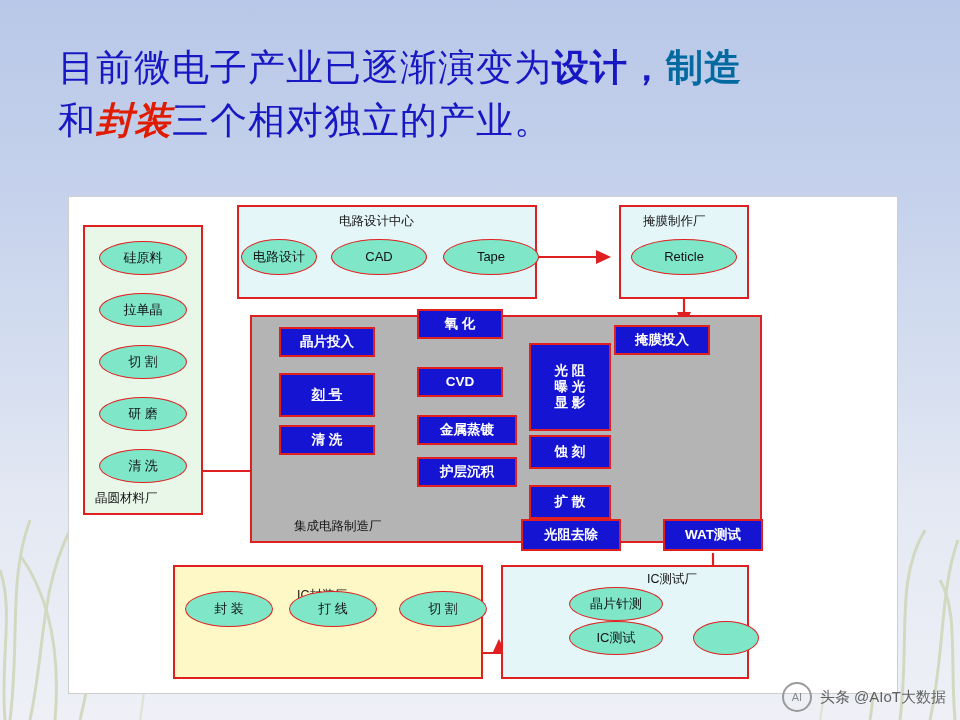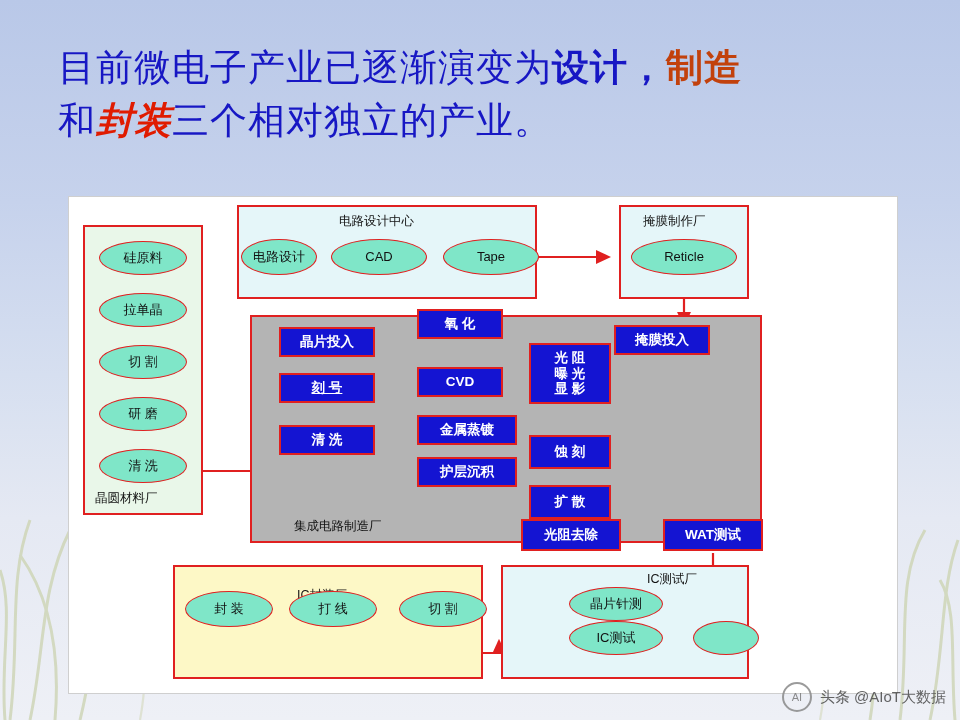--- a/index.html
+++ b/index.html
@@ -12,21 +12,21 @@
   .grass{position:absolute;bottom:0;left:0;width:100%;height:260px;pointer-events:none;}
   .grass svg{width:100%;height:100%;display:block;}
 
   
   .title{
     position:absolute;left:58px;top:42px;width:860px;
     font-size:37px;line-height:1.42;color:#1717c4;font-weight:500;
     letter-spacing:1px;
   }
   .title .b{font-weight:bold;color:#1717c4;}
-  .title .r{color:#c2410c;font-weight:bold;}
+  .title .r{color:#0369a1;font-weight:bold;}
   .title .ri{color:#e01b00;font-weight:bold;font-style:italic;}
 
   
   .canvas{
     position:absolute;left:68px;top:196px;width:828px;height:496px;
     background:#ffffff;border:1px solid #cfcfcf;
   }
   .node{position:absolute;box-sizing:border-box;}
 
   
@@ -175,27 +175,27 @@
   <div class="grp g-mask">
     <div class="grp-label" style="left:22px;top:6px;">掩膜制作厂</div>
   </div>
   <div class="node ell" style="left:562px;top:42px;width:106px;height:36px;">Reticle</div>
 
   <div class="grp g-fab">
     <div class="grp-label" style="left:42px;bottom:6px;">集成电路制造厂</div>
   </div>
   <div class="node rect" style="left:545px;top:128px;width:96px;height:30px;">掩膜投入</div>
   <div class="node rect" style="left:210px;top:130px;width:96px;height:30px;">晶片投入</div>
-  <div class="node rect" style="left:210px;top:176px;width:96px;height:30px;text-decoration:underline;">刻 号</div>
+  <div class="node rect" style="left:210px;top:176px;width:96px;height:44px;text-decoration:underline;">刻 号</div>
   <div class="node rect" style="left:210px;top:228px;width:96px;height:30px;">清 洗</div>
   <div class="node rect" style="left:348px;top:112px;width:86px;height:30px;">氧 化</div>
   <div class="node rect" style="left:348px;top:170px;width:86px;height:30px;">CVD</div>
   <div class="node rect" style="left:348px;top:218px;width:100px;height:30px;">金属蒸镀</div>
   <div class="node rect" style="left:348px;top:260px;width:100px;height:30px;">护层沉积</div>
-  <div class="node rect" style="left:460px;top:146px;width:82px;height:61px;flex-direction:column;">光 阻
+  <div class="node rect" style="left:460px;top:146px;width:82px;height:88px;flex-direction:column;">光 阻
 曝 光
 显 影</div>
   <div class="node rect" style="left:460px;top:288px;width:82px;height:34px;">扩 散</div>
   <div class="node rect" style="left:460px;top:238px;width:82px;height:34px;">蚀 刻</div>
   <div class="node rect" style="left:594px;top:322px;width:100px;height:32px;">WAT测试</div>
   <div class="node rect" style="left:452px;top:322px;width:100px;height:32px;">光阻去除</div>
 
   <div class="grp g-pack">
     <div class="grp-label" style="left:122px;top:20px;">IC封装厂</div>
   </div>

